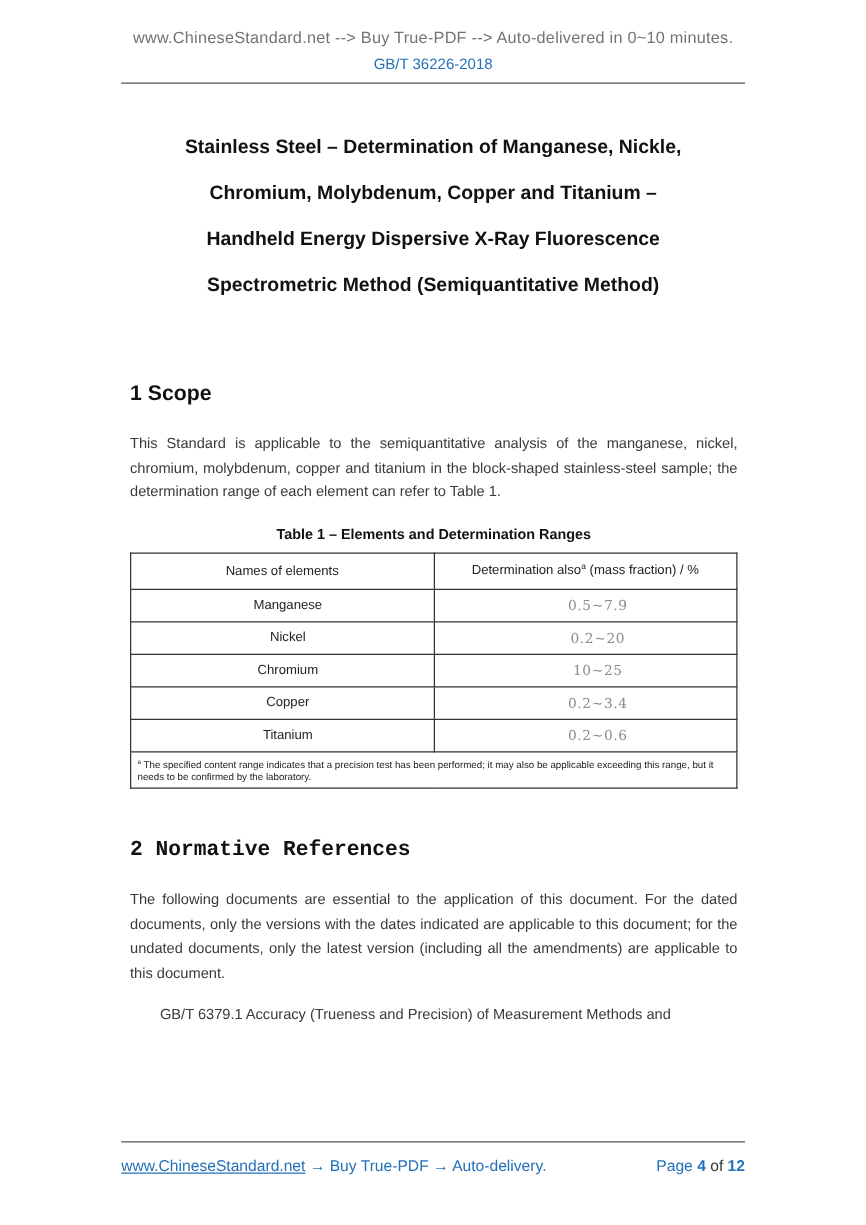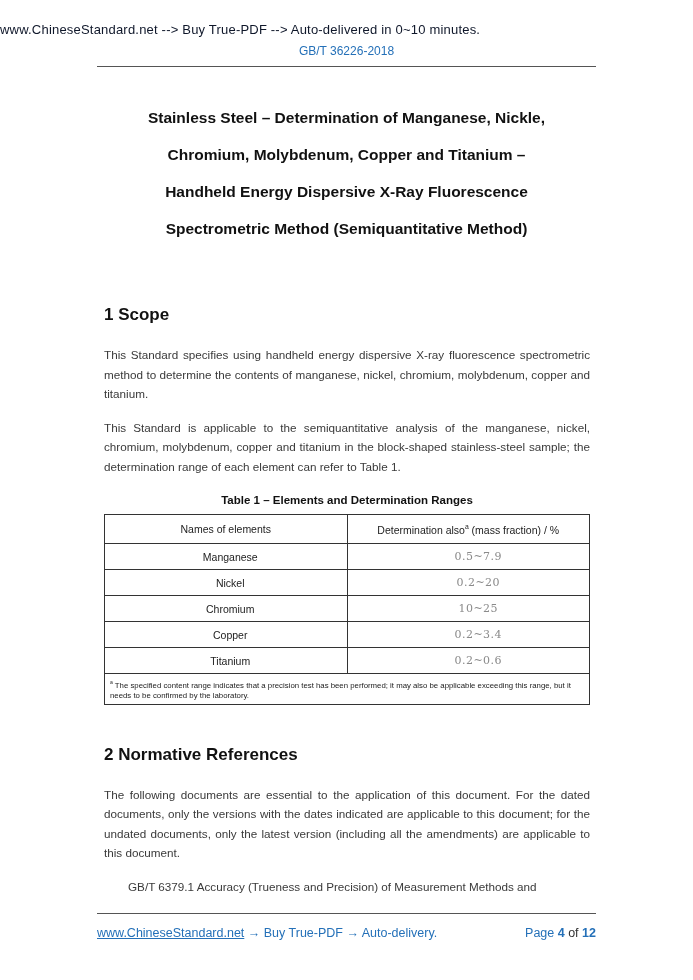--- a/index.html
+++ b/index.html
@@ -9,21 +9,22 @@
     margin:0 auto;
     background:#ffffff;
     font-family:"Liberation Sans", sans-serif;
     color:#3a3a3a;
     overflow:hidden;
     box-sizing:border-box;
   }
   
   .banner {
     padding-top:22px;
-    color:#0f172a;
+    text-align:center;
+    color:#737373;
     font-size:13px;
     letter-spacing:0.2px;
   }
   .std-code {
     margin-top:7px;
     text-align:center;
     color:#2470b8;
     font-size:12px;
   }
   .header-rule {
@@ -43,21 +44,21 @@
   }
   
   .content { margin:0 103px 0 104px; }
   .section-heading {
     margin-top:58px;
     margin-bottom:20px;
     color:#111;
     font-weight:bold;
     font-size:17px;
   }
-  .section-heading.second { margin-top:40px; }
+  .section-heading.second { margin-top:40px;font-family:Liberation Mono, monospace; }
   .para {
     margin:0 0 14px 0;
     font-size:11.7px;
     line-height:19.5px;
     text-align:justify;
     color:#3a3a3a;
   }
   .para.indent { text-indent:24px; text-align:left; }
   
   .table-caption {
@@ -134,21 +135,20 @@
   <div class="doc-title">
     <div>Stainless Steel – Determination of Manganese, Nickle,</div>
     <div>Chromium, Molybdenum, Copper and Titanium –</div>
     <div>Handheld Energy Dispersive X-Ray Fluorescence</div>
     <div>Spectrometric Method (Semiquantitative Method)</div>
   </div>
 
   <div class="content">
 
     <div class="section-heading">1 Scope</div>
-    <p class="para">This Standard specifies using handheld energy dispersive X-ray fluorescence spectrometric method to determine the contents of manganese, nickel, chromium, molybdenum, copper and titanium.</p>
     <p class="para">This Standard is applicable to the semiquantitative analysis of the manganese, nickel, chromium, molybdenum, copper and titanium in the block-shaped stainless-steel sample; the determination range of each element can refer to Table 1.</p>
 
     <div class="table-caption">Table 1 – Elements and Determination Ranges</div>
 
     <table class="t1">
       <thead>
         <tr>
           <th>Names of elements</th>
           <th><span>Determination also</span><sup>a</sup><span> (mass fraction) / %</span></th>
         </tr>

